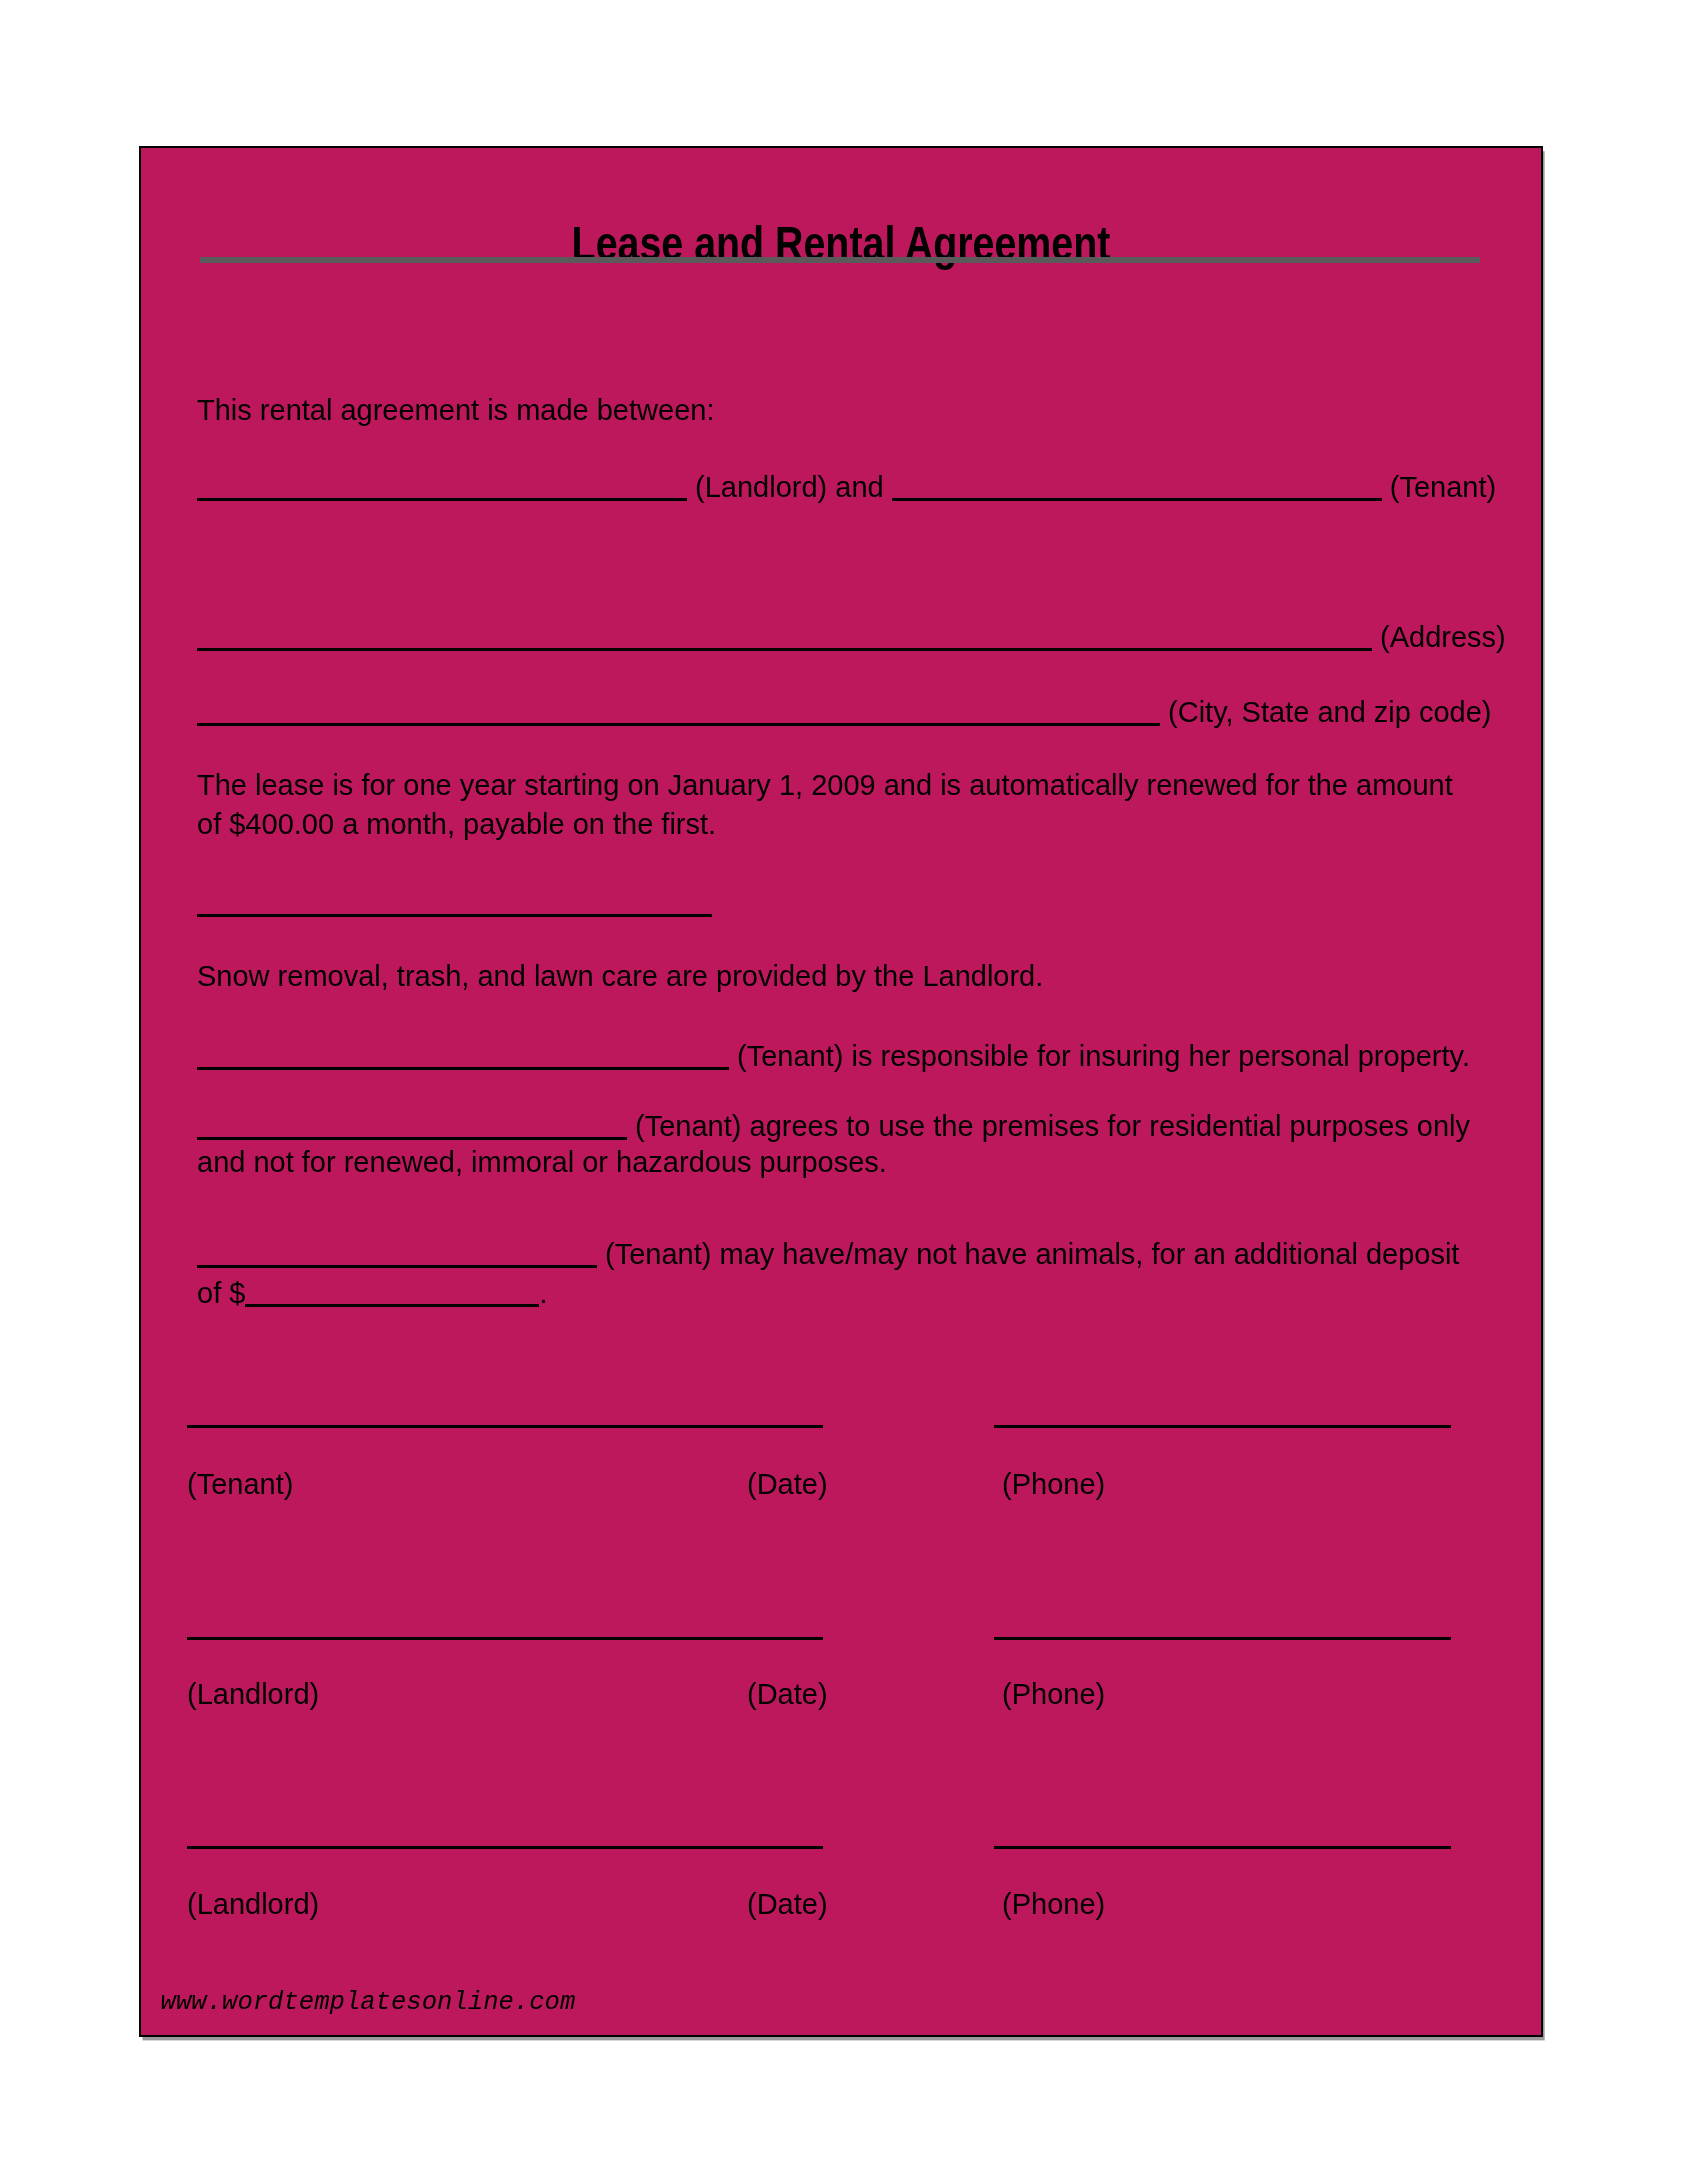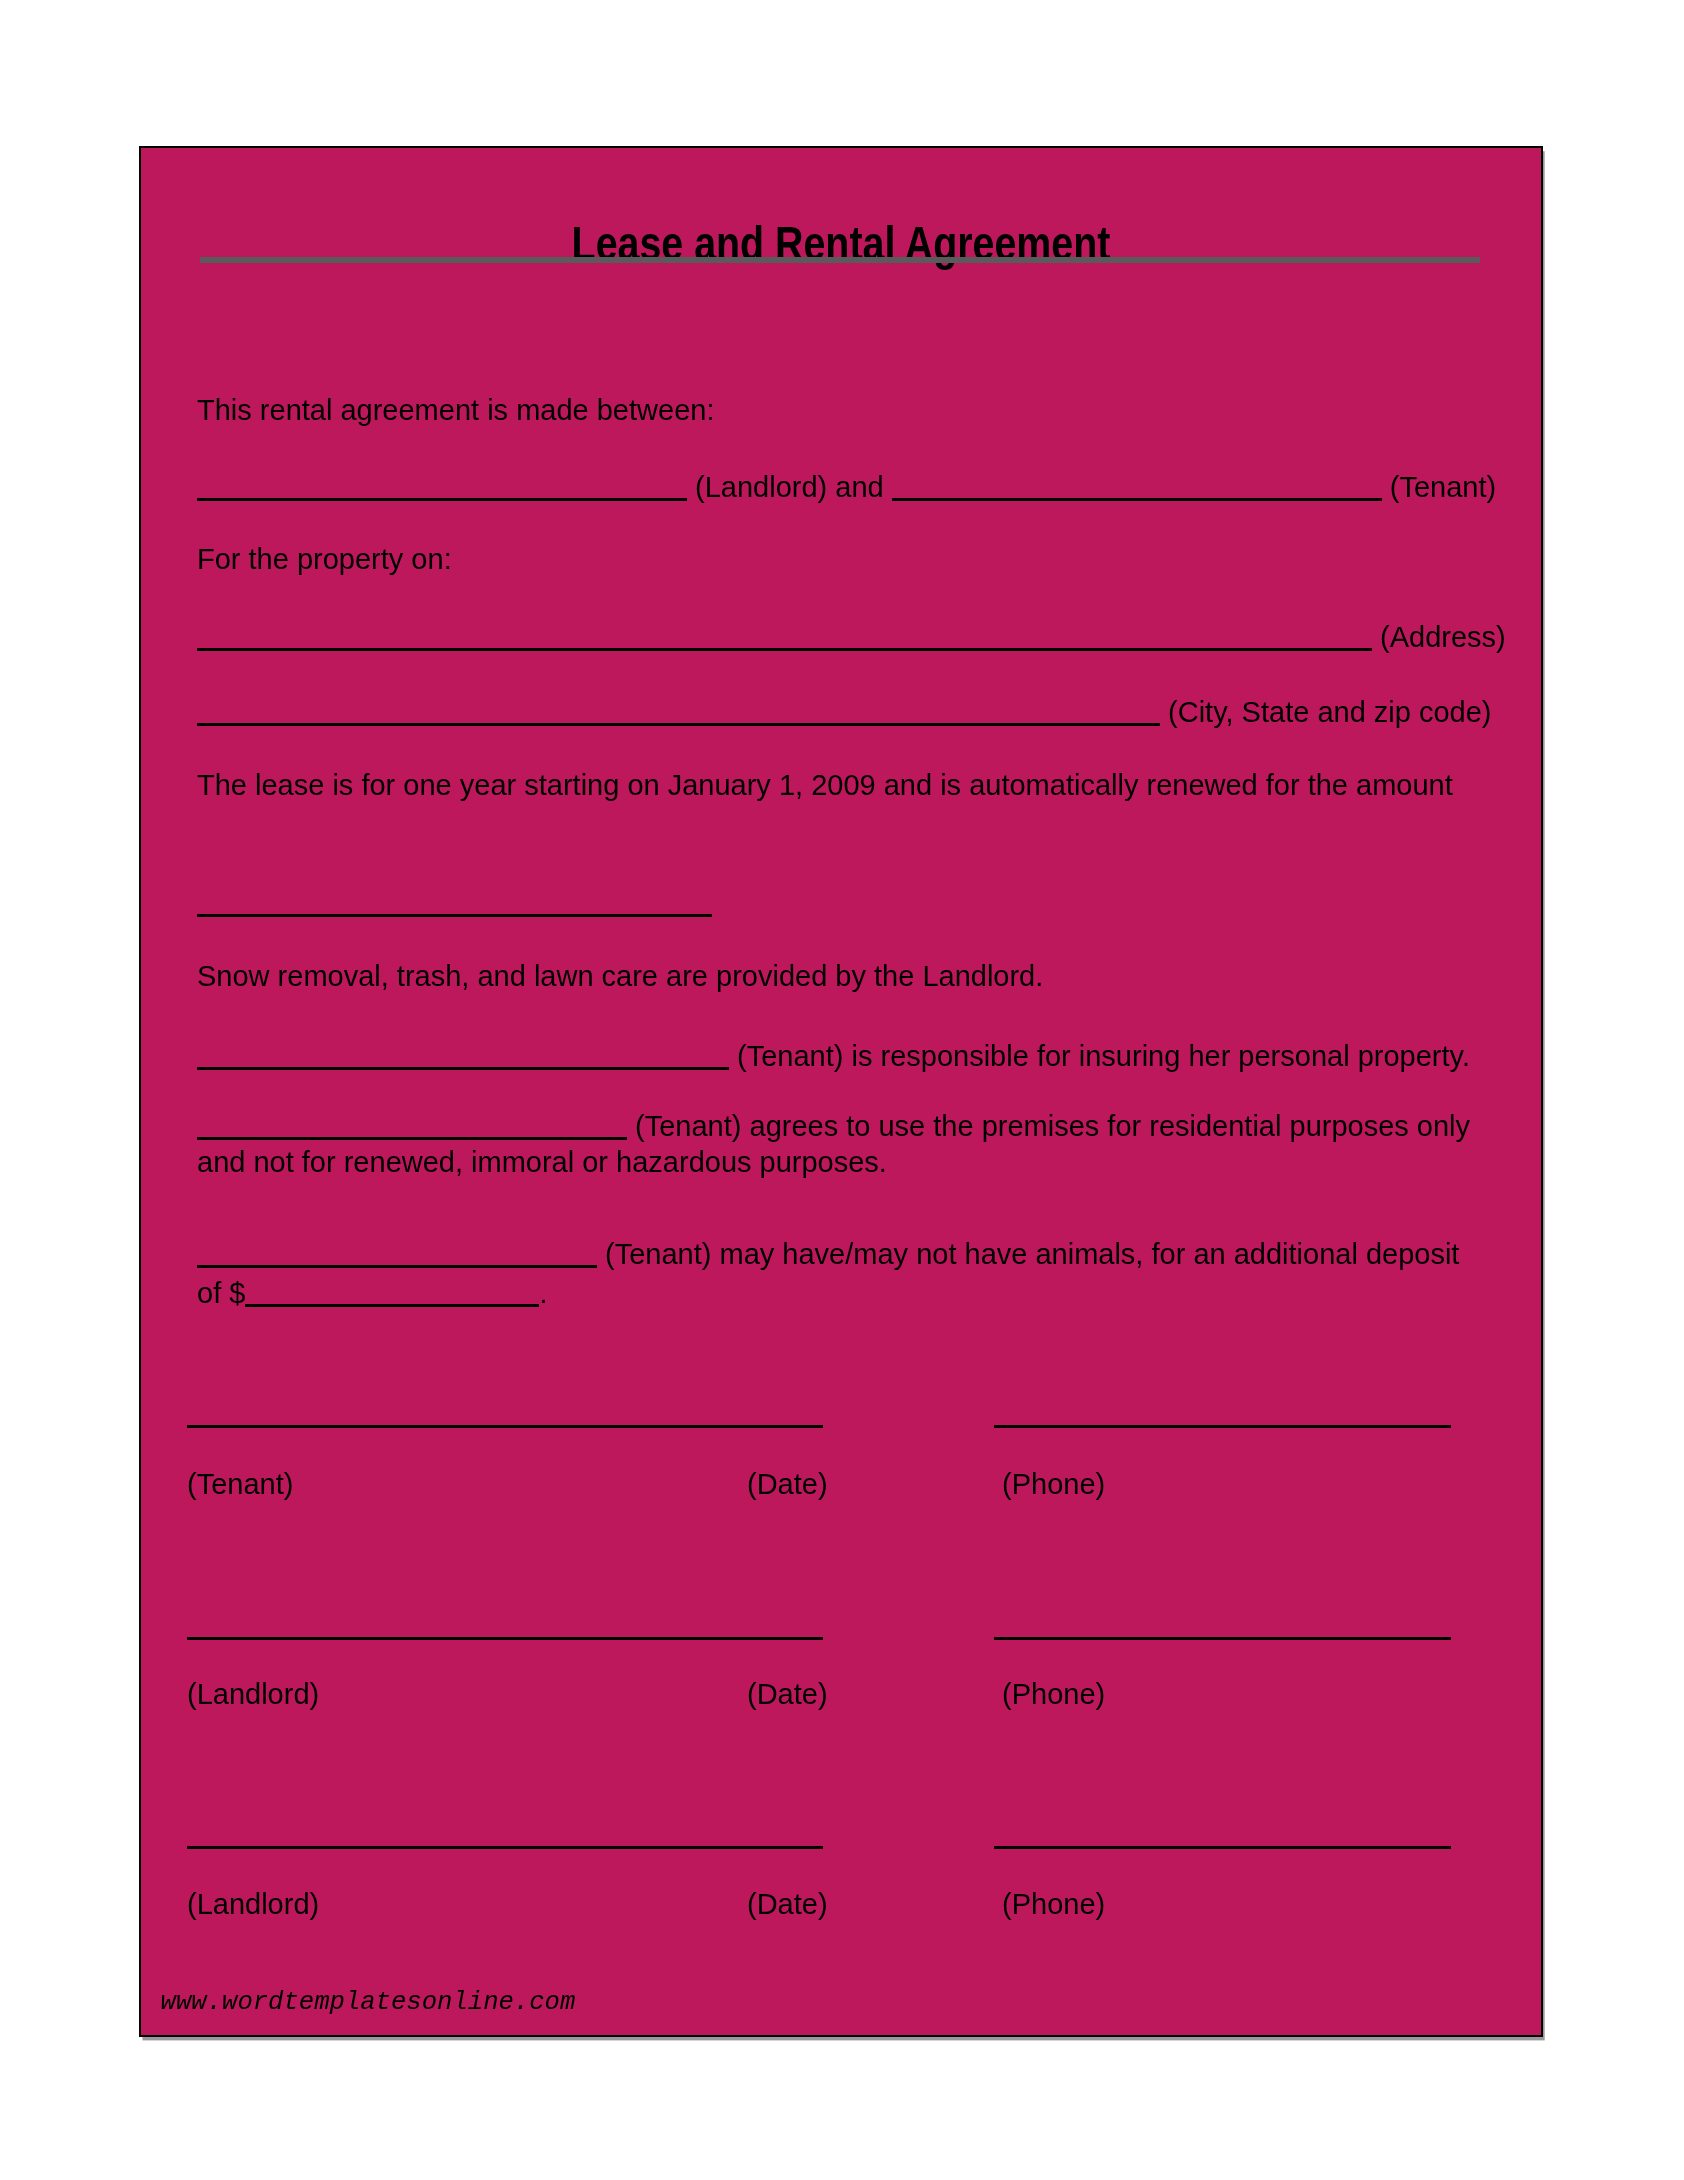--- a/index.html
+++ b/index.html
@@ -86,33 +86,33 @@
 
   <p class="abs line" style="top:214px">This rental agreement is made between:</p>
 
   <p class="abs line" style="top:288px">
     <span class="blank" style="width:490px"></span>
     <span>(Landlord) and</span>
     <span class="blank" style="width:490px"></span>
     <span>(Tenant)</span>
   </p>
 
-  <p class="abs line" style="top:363px">For the property on:</p>
 
   <p class="abs line" style="top:438px">
     <span class="blank" style="width:1175px"></span>
     <span>(Address)</span>
   </p>
 
   <p class="abs line" style="top:513px">
     <span class="blank" style="width:963px"></span>
     <span>(City, State and zip code)</span>
   </p>
 
   <p class="abs line" style="top:589px">The lease is for one year starting on January 1, 2009 and is automatically renewed for the amount</p>
+  <p class="abs line" style="top:628px">of $400.00 a month, payable on the first.</p>
 
   <p class="abs line" style="top:704px">
     <span class="blank" style="width:515px"></span>
   </p>
 
   <p class="abs line" style="top:780px">Snow removal, trash, and lawn care are provided by the Landlord.</p>
 
   <p class="abs line" style="top:927px">
     <span class="blank" style="width:430px"></span>
     <span>(Tenant) agrees to use the premises for residential purposes only</span>

